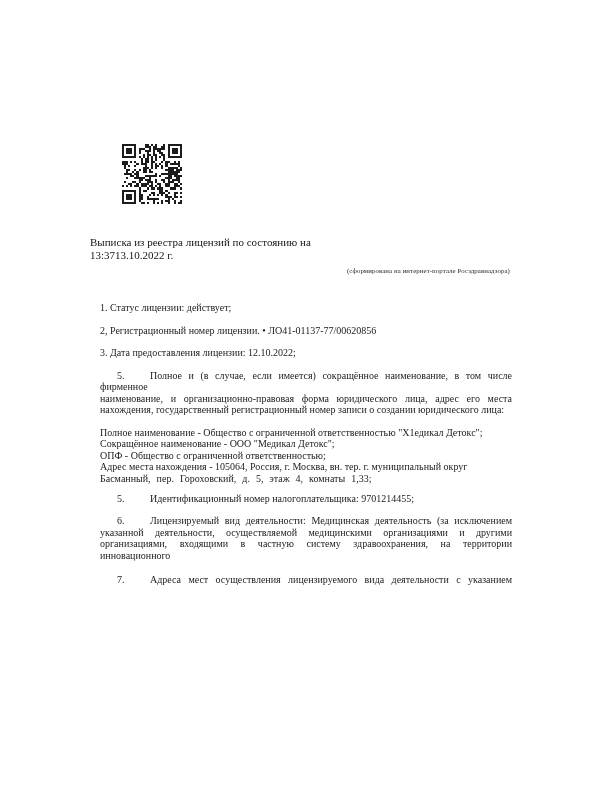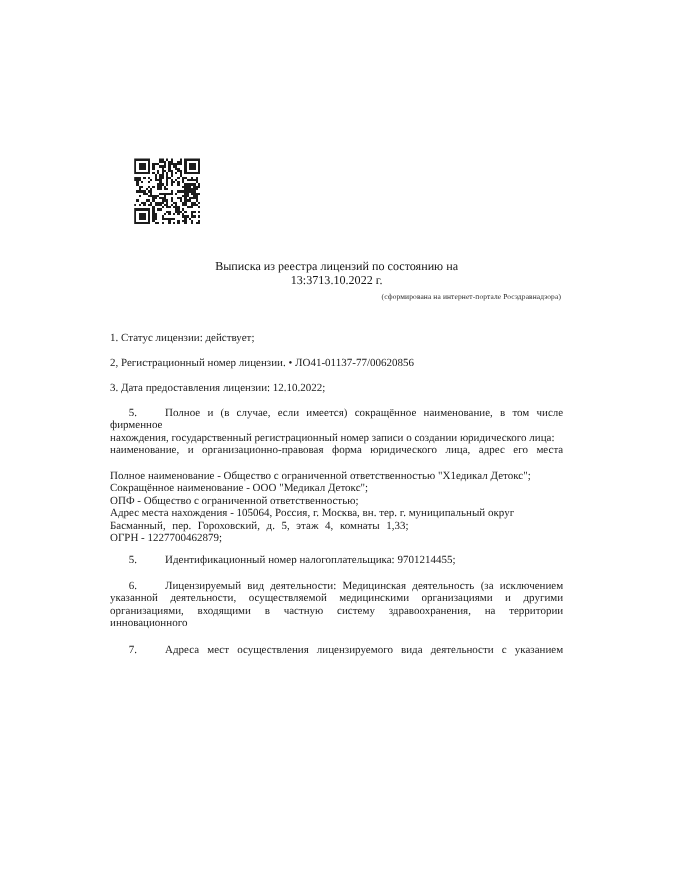--- a/index.html
+++ b/index.html
@@ -7,22 +7,22 @@
     position:relative;
     width:612px;height:792px;
     background:#ffffff;
     color:#1b1b1b;
     font-family:"Liberation Serif","DejaVu Serif",serif;
     overflow:hidden;
   }
   .qr{position:absolute;left:122px;top:144px;width:60px;height:60px;}
   .qr svg{display:block;width:60px;height:60px;}
   .title{
-    position:absolute;left:100px;top:236px;width:412px;
-    text-align:center;font-size:11px;line-height:13px;color:#141414;
+    position:absolute;left:90px;top:236px;width:412px;
+    font-size:11px;line-height:13px;color:#141414;
   }
   .note{
     position:absolute;left:100px;top:267px;width:410px;
     text-align:right;font-size:6.8px;color:#2a2a2a;letter-spacing:.1px;
   }
   .content{
     position:absolute;left:100px;top:302px;width:412px;
     font-size:10px;line-height:11.5px;
   }
   .block{margin:0 0 11px 0;}
@@ -461,31 +461,30 @@
   <div class="content">
 
     <div class="block spaced">
         <div class="line">1. Статус лицензии: действует;</div>
         <div class="line">2, Регистрационный номер лицензии. • ЛО41-01137-77/00620856</div>
         <div class="line">3. Дата предоставления лицензии: 12.10.2022;</div>
       </div>
 
     <div class="block just">
         <div class="line"><span class="pnum">5.</span>Полное и (в случае, если имеется) сокращённое наименование, в том числе фирменное</div>
+        <div class="line">наименование, и организационно-правовая форма юридического лица, адрес его места</div>
         <div class="line last">нахождения, государственный регистрационный номер записи о создании юридического лица:</div>
-        <div class="line">наименование, и организационно-правовая форма юридического лица, адрес его места</div>
       </div>
 
     <div class="block org">
         <div class="line">Полное наименование - Общество с ограниченной ответственностью "Х1едикал Детокс";</div>
         <div class="line">Сокращённое наименование - ООО "Медикал Детокс";</div>
         <div class="line">ОПФ - Общество с ограниченной ответственностью;</div>
         <div class="line">Адрес места нахождения - 105064, Россия, г. Москва, вн. тер. г. муниципальный округ</div>
         <div class="line">Басманный, пер. Гороховский, д. 5, этаж 4, комнаты 1,33;</div>
-        <div class="line last">ОГРН - 1227700462879;</div>
       </div>
 
     <div class="block">
         <div class="line last"><span class="pnum">5.</span>Идентификационный номер налогоплательщика: 9701214455;</div>
       </div>
 
     <div class="block just para6">
         <div class="line"><span class="pnum">6.</span>Лицензируемый вид деятельности: Медицинская деятельность (за исключением</div>
         <div class="line">указанной деятельности, осуществляемой медицинскими организациями и другими</div>
         <div class="line">организациями, входящими в частную систему здравоохранения, на территории инновационного</div>

